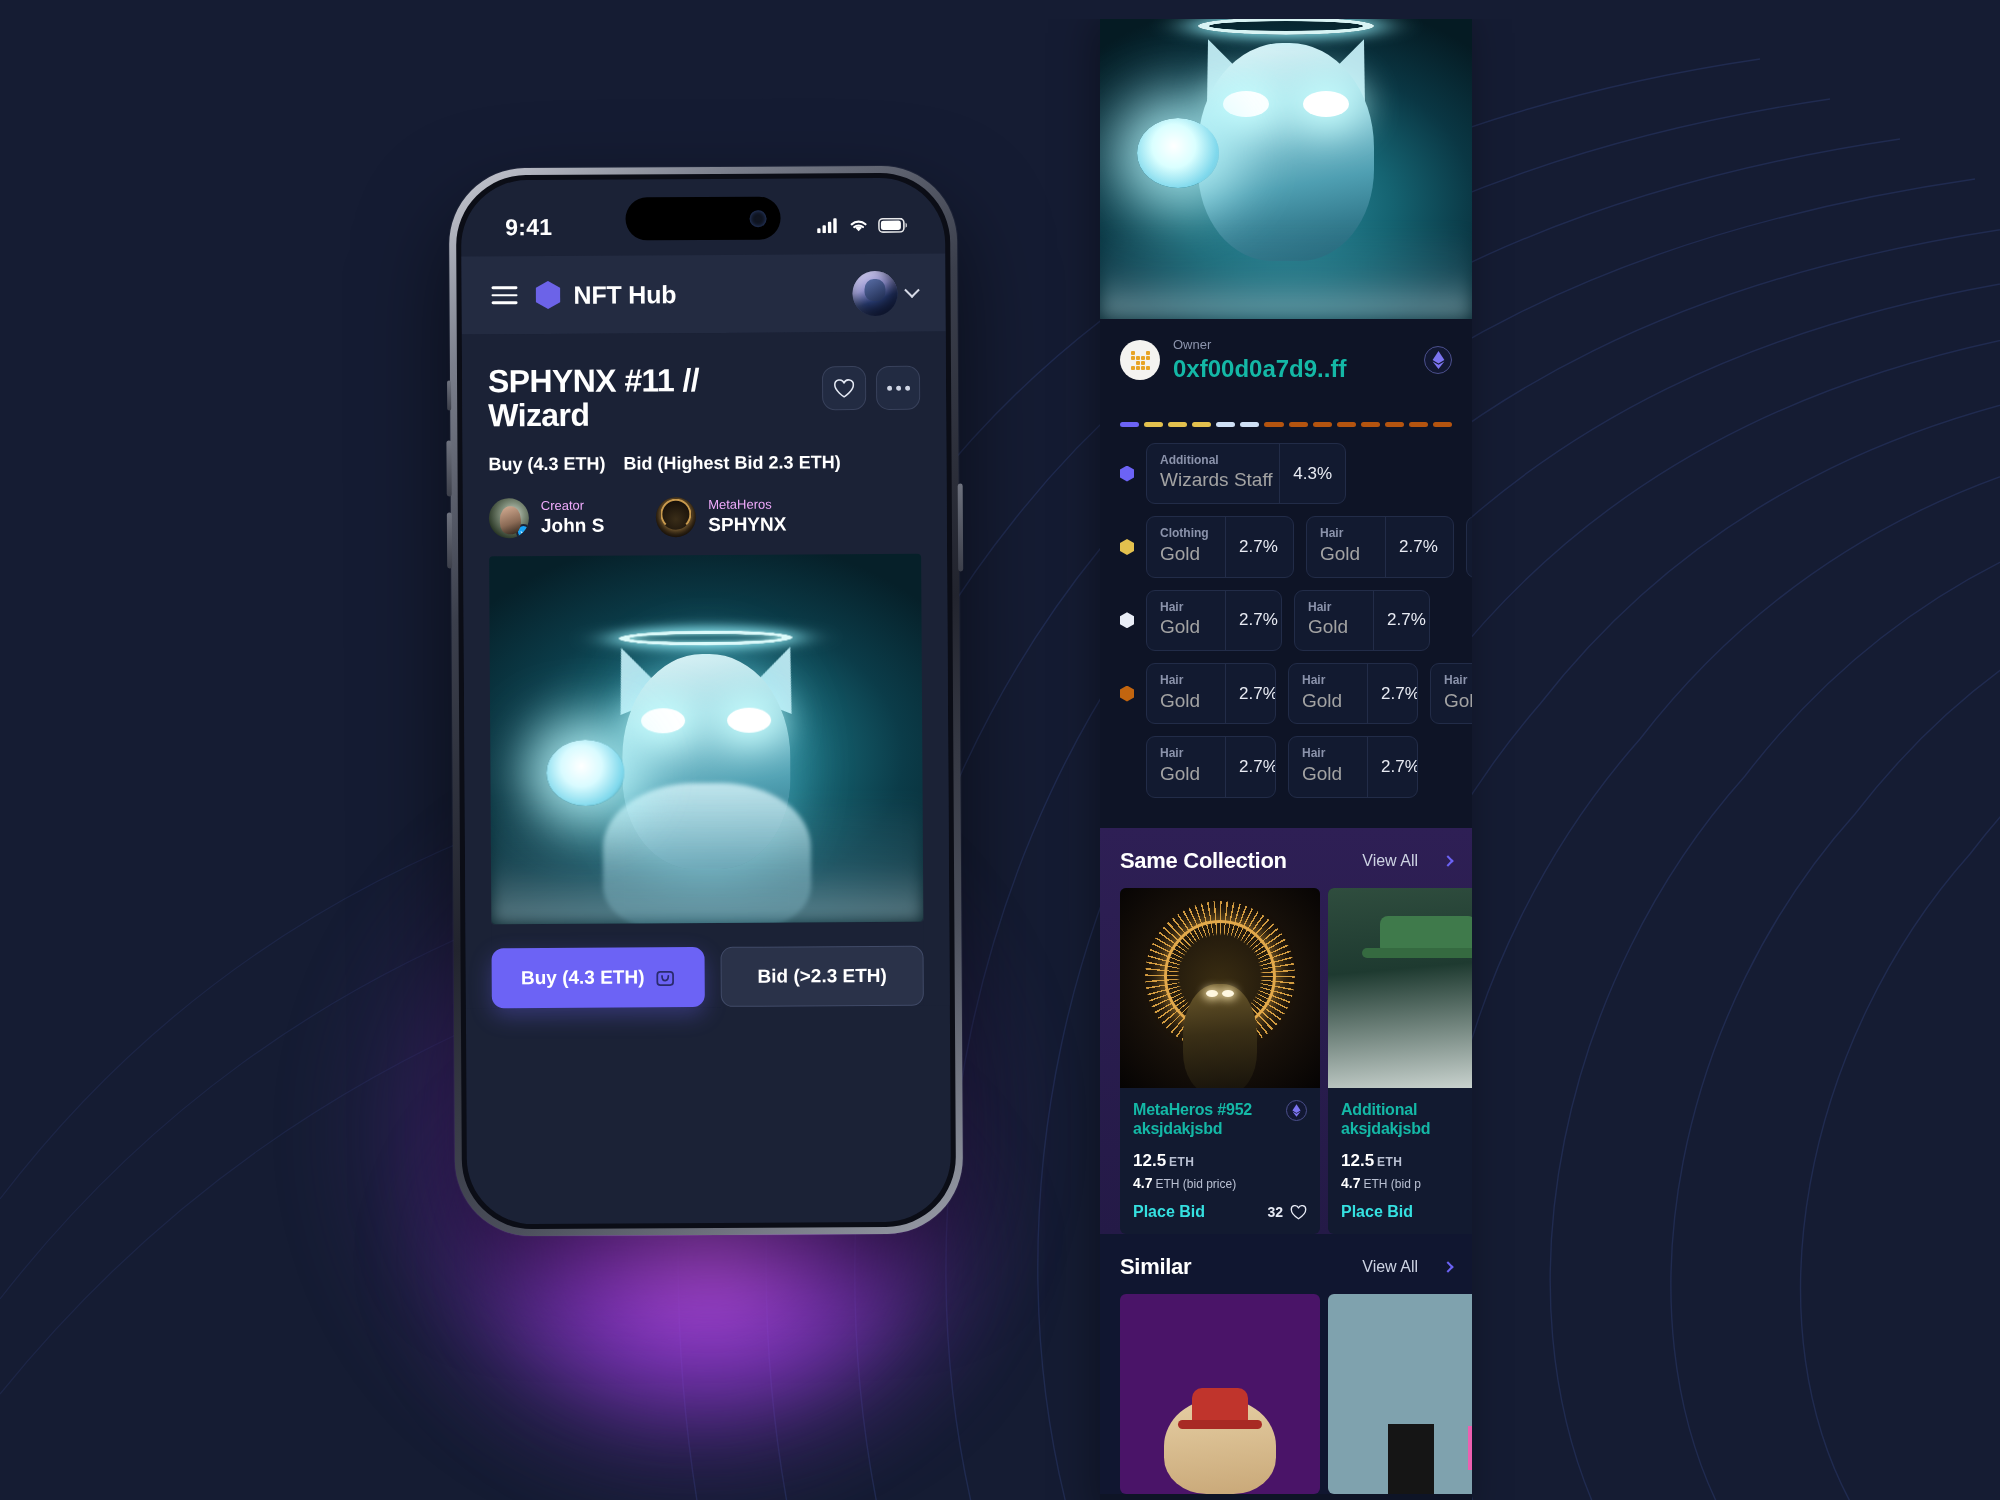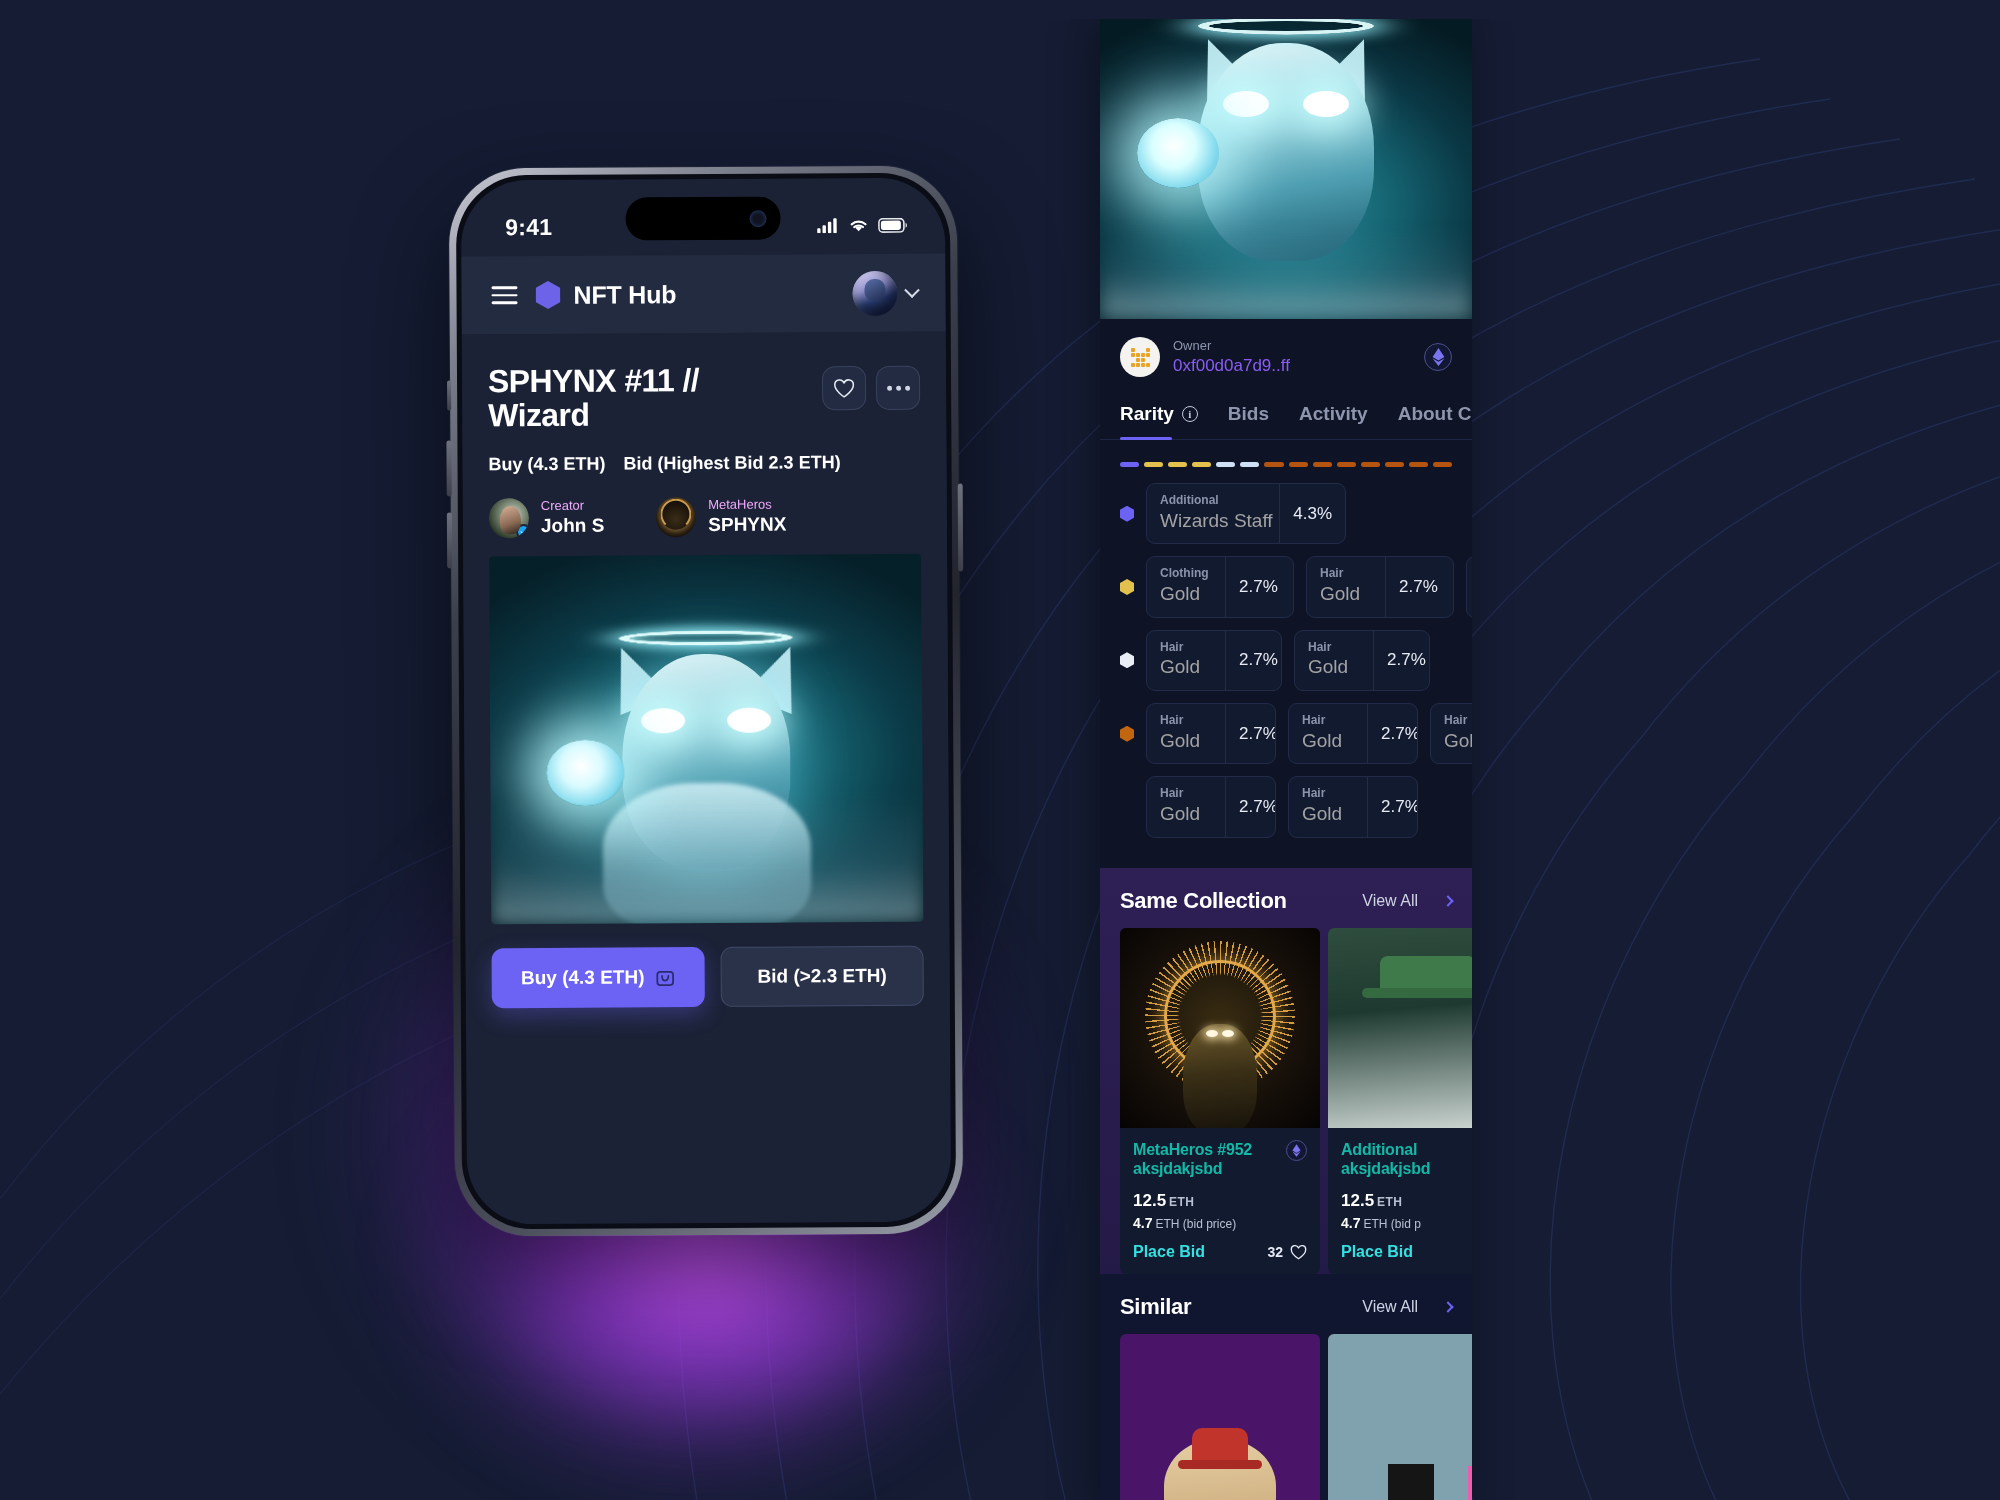--- a/index.html
+++ b/index.html
@@ -339,21 +339,21 @@
   .owner-av {
     width: 40px; height: 40px; border-radius: 50%;
     background: #f4f3f0;
     display:flex; align-items:center; justify-content:center;
     flex: none;
   }
   .owner-glyph { display:grid; grid-template-columns: repeat(4,4px); grid-auto-rows: 4px; gap: 1px; }
   .owner-glyph i { background: #e8a426; display:block; border-radius:1px; }
   .owner-glyph i.off { background: transparent; }
   .owner-label { color: #8c94ac; font-size: 13px; font-weight: 500; line-height: 1.3; }
-  .owner-addr { color: #8b5cf6; font-size: 17px; font-weight: 400; line-height: 1.25; }
+  .owner-addr { color: #14b8a6; font-size: 24px; font-weight: 700; line-height: 1.25; }
   .eth-badge {
     margin-left: auto;
     width: 28px; height: 28px; border-radius: 50%;
     border: 1.4px solid #4b4f8c;
     display:flex; align-items:center; justify-content:center;
     background: #121833;
   }
 
   .tabs {
     display: flex; gap: 30px;
@@ -716,35 +716,20 @@
         <div class="owner-addr">0xf00d0a7d9..ff</div>
       </div>
       <div class="eth-badge">
         <svg width="13" height="18" viewBox="0 0 13 18">
           <path d="M6.5 0 L12.4 9.1 L6.5 12.5 L0.6 9.1 Z" fill="#7b74f0"></path>
           <path d="M6.5 13.8 L12.4 10.4 L6.5 18 L0.6 10.4 Z" fill="#7b74f0"></path>
         </svg>
       </div>
     </div>
 
-    <div class="tabs">
-      <div class="tab active">
-        <span>Rarity</span>
-        <span class="info-circle">i</span>
-      </div>
-      <div class="tab">
-        <span>Bids</span>
-      </div>
-      <div class="tab">
-        <span>Activity</span>
-      </div>
-      <div class="tab">
-        <span>About C</span>
-      </div>
-    </div>
 
     <div class="rarity-bar" id="rarity-bar">
         <i style="background: rgb(108, 99, 245);"></i>
         <i style="background: rgb(227, 193, 78);"></i>
         <i style="background: rgb(227, 193, 78);"></i>
         <i style="background: rgb(227, 193, 78);"></i>
         <i style="background: rgb(207, 224, 245);"></i>
         <i style="background: rgb(207, 224, 245);"></i>
         <i style="background: rgb(180, 84, 15);"></i>
         <i style="background: rgb(180, 84, 15);"></i>

